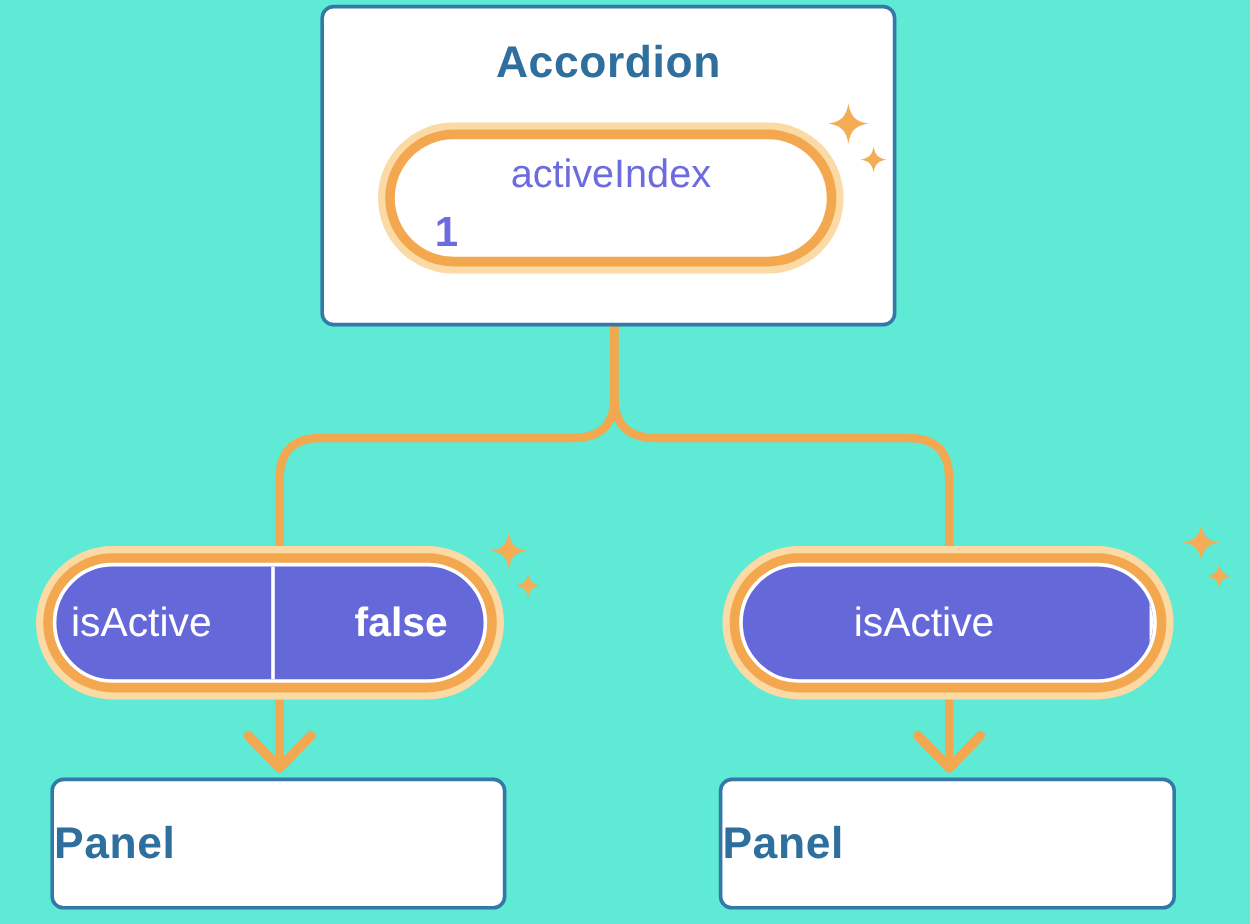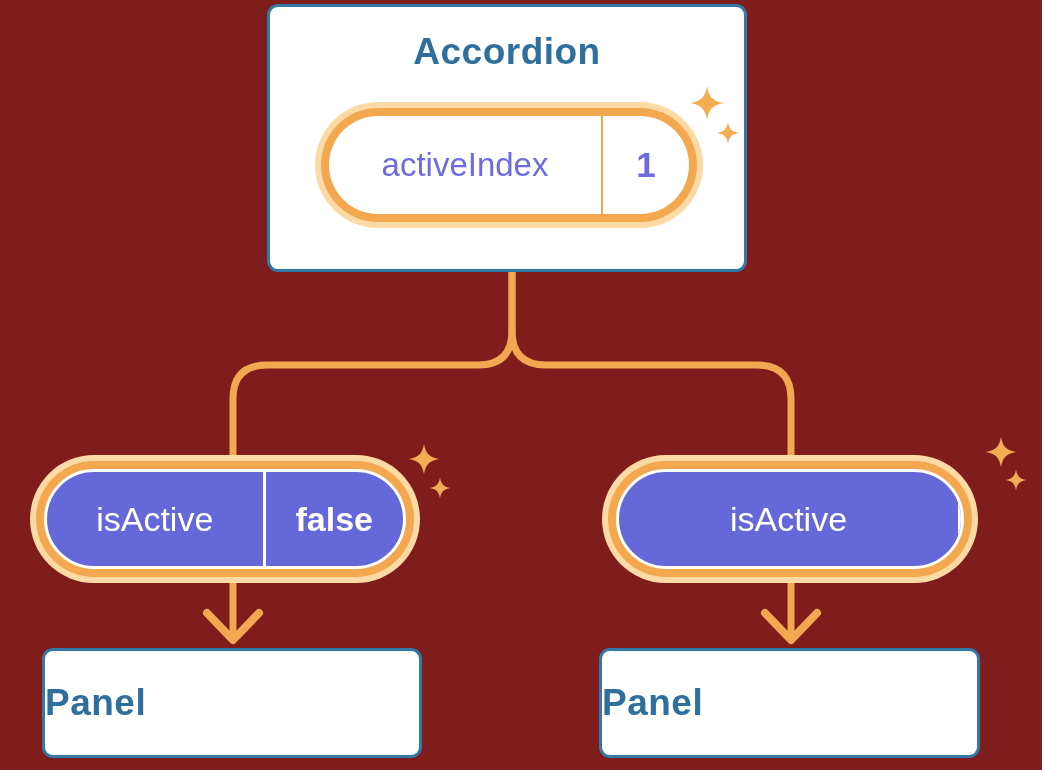--- a/index.html
+++ b/index.html
@@ -1,19 +1,19 @@
 <!DOCTYPE html>
 <html><head>
 <meta charset="utf-8">
 <style>
   * { margin:0; padding:0; box-sizing:border-box; }
   html,body { background:#4C6A72; }
   .canvas {
     position:relative; width:1042px; height:770px;
-    background:#7f1d1d; overflow:hidden;
+    background:#5eead4; overflow:hidden;
     font-family:"Liberation Sans", sans-serif;
   }
   svg.overlay { position:absolute; left:0; top:0; width:1042px; height:770px; pointer-events:none; }
   .connector { stroke:#F1A850; stroke-width:7; fill:none; stroke-linecap:round; stroke-linejoin:round; }
   .arrowhead { stroke:#F1A850; stroke-width:8; fill:none; stroke-linecap:round; stroke-linejoin:round; }
   .sparkle { fill:#F4AC55; }
 
   .card {
     position:absolute; background:#FFFFFF;
     border:3px solid #3478A8; border-radius:11px;
@@ -26,22 +26,22 @@
   .card-panel { display:flex; align-items:center; justify-content:flex-start; }
   .panel-left  { left:42px;  top:648px; width:380px; height:110px; }
   .panel-right { left:599px; top:648px; width:381px; height:110px; }
 
   .pill { position:absolute; background:#FBDAA5; border-radius:999px; padding:6px; }
   .pill-ring { background:#F3A74E; border-radius:999px; padding:8px; width:100%; height:100%; }
   .pill-face {
     border-radius:999px; width:100%; height:100%;
     display:flex; align-items:stretch; overflow:hidden;
   }
-  .pill-face.white  { background:#FFFFFF; }
-  .pill-face.purple { background:#6568D9; border:3px solid #FFFFFF; }
+  .pill-face.white  { background:#FFFFFF;flex-direction:column; }
+  .pill-face.purple { background:#6568D9; border:3px solid #FFFFFF;gap:37px; }
 
   .pill-accordion { left:315px; top:102px; width:388px; height:126px; }
   .pill-left      { left:30px;  top:455px; width:390px; height:128px; }
   .pill-right     { left:602px; top:455px; width:376px; height:128px; }
 
   .pill-cell-label { flex:1; display:flex; align-items:center; justify-content:center; }
   .pill-cell-value { display:flex; align-items:center; justify-content:center; font-weight:700; }
   .pill-accordion .pill-cell-label { font-size:33px; color:#6C6CDE; }
   .pill-accordion .pill-cell-value { width:86px; font-size:35px; color:#6C6CDE; }
   .pill-face.purple .pill-cell-label { font-size:34px; color:#FFFFFF; }

